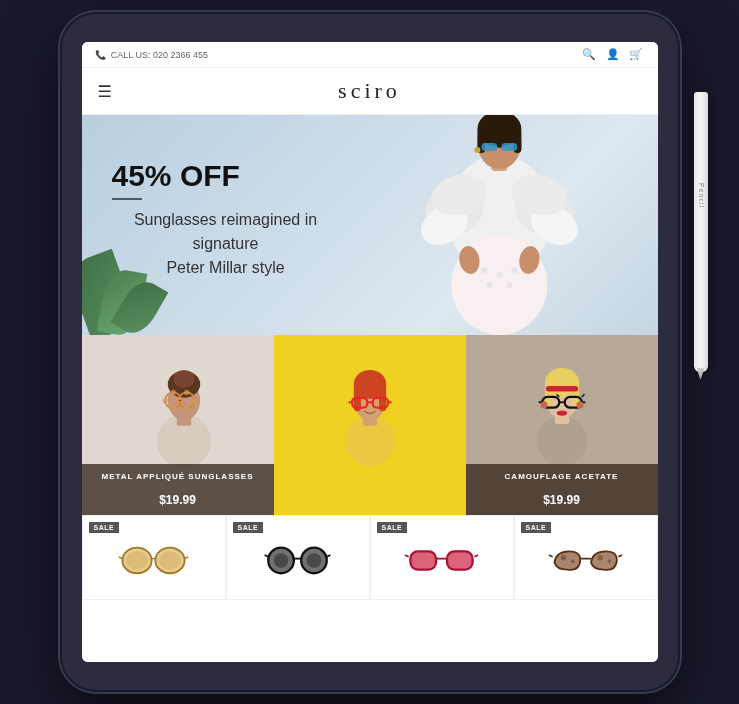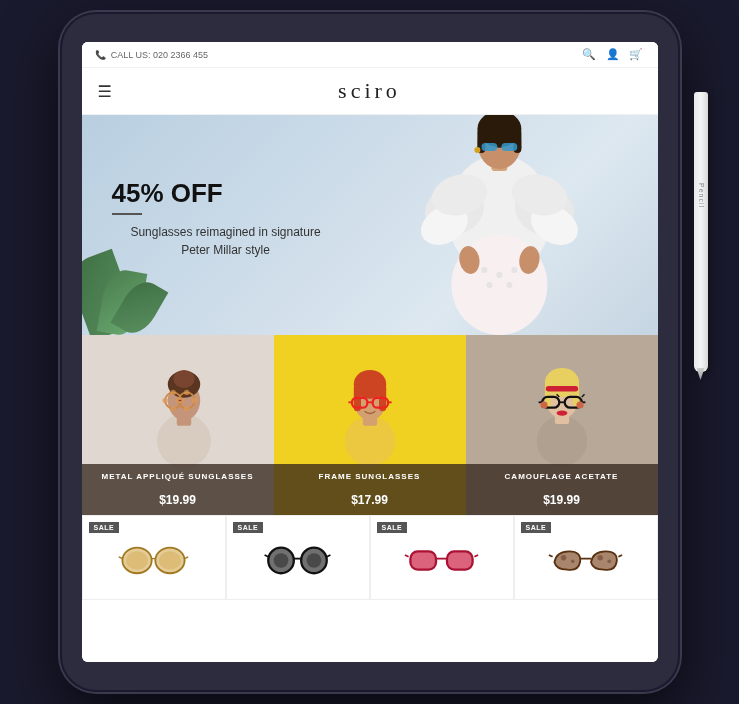--- a/index.html
+++ b/index.html
@@ -161,36 +161,36 @@
     }
 
     .hero-left {
       position: relative;
       z-index: 2;
       padding: 20px 30px;
       width: 50%;
     }
 
     .hero-discount {
-      font-size: 26px;
+      font-size: 30px;
       font-weight: 900;
       color: #111;
       line-height: 1.1;
       margin-bottom: 6px;
     }
 
     .hero-divider {
       width: 30px;
       height: 2px;
       background: #555;
       margin: 6px 0;
     }
 
     .hero-desc {
-      font-size: 12px;
+      font-size: 16px;
       color: #333;
       line-height: 1.5;
       text-align: center;
       margin-bottom: 12px;
       margin-top: 8px;
     }
 
     .shop-now-btn {
       display: inline-block;
       background: #111;
@@ -489,24 +489,20 @@
 
                 <rect x="30" y="57" width="17" height="11" rx="5" fill="none" stroke="#ee2222" stroke-width="2.5"></rect>
                 <rect x="53" y="57" width="17" height="11" rx="5" fill="none" stroke="#ee2222" stroke-width="2.5"></rect>
                 <line x1="47" y1="62" x2="53" y2="62" stroke="#ee2222" stroke-width="2"></line>
                 <line x1="26" y1="62" x2="30" y2="62" stroke="#ee2222" stroke-width="2"></line>
                 <line x1="70" y1="62" x2="74" y2="62" stroke="#ee2222" stroke-width="2"></line>
 
                 <path d="M44 72 Q50 77 56 72" stroke="#a06040" stroke-width="1.5" fill="none"></path>
               </svg>
             </div>
-            <div class="category-overlay">
-              <span class="category-name">FRAME SUNGLASSES</span>
-              <span class="category-price">$17.99</span>
-            </div>
           </div>
 
           <div class="category-item" style="background:#b8a898;">
             <div class="cat-model">
               <svg viewBox="0 0 100 130" width="90" height="130" xmlns="http://www.w3.org/2000/svg">
                 <ellipse cx="50" cy="105" rx="28" ry="28" fill="#a89888" opacity="0.5"></ellipse>
                 <rect x="42" y="70" width="16" height="16" fill="#e0c0a0" rx="2"></rect>
                 <ellipse cx="50" cy="58" rx="18" ry="22" fill="#e0c0a0"></ellipse>
 
                 <ellipse cx="50" cy="40" rx="19" ry="16" fill="#e8d060"></ellipse>

